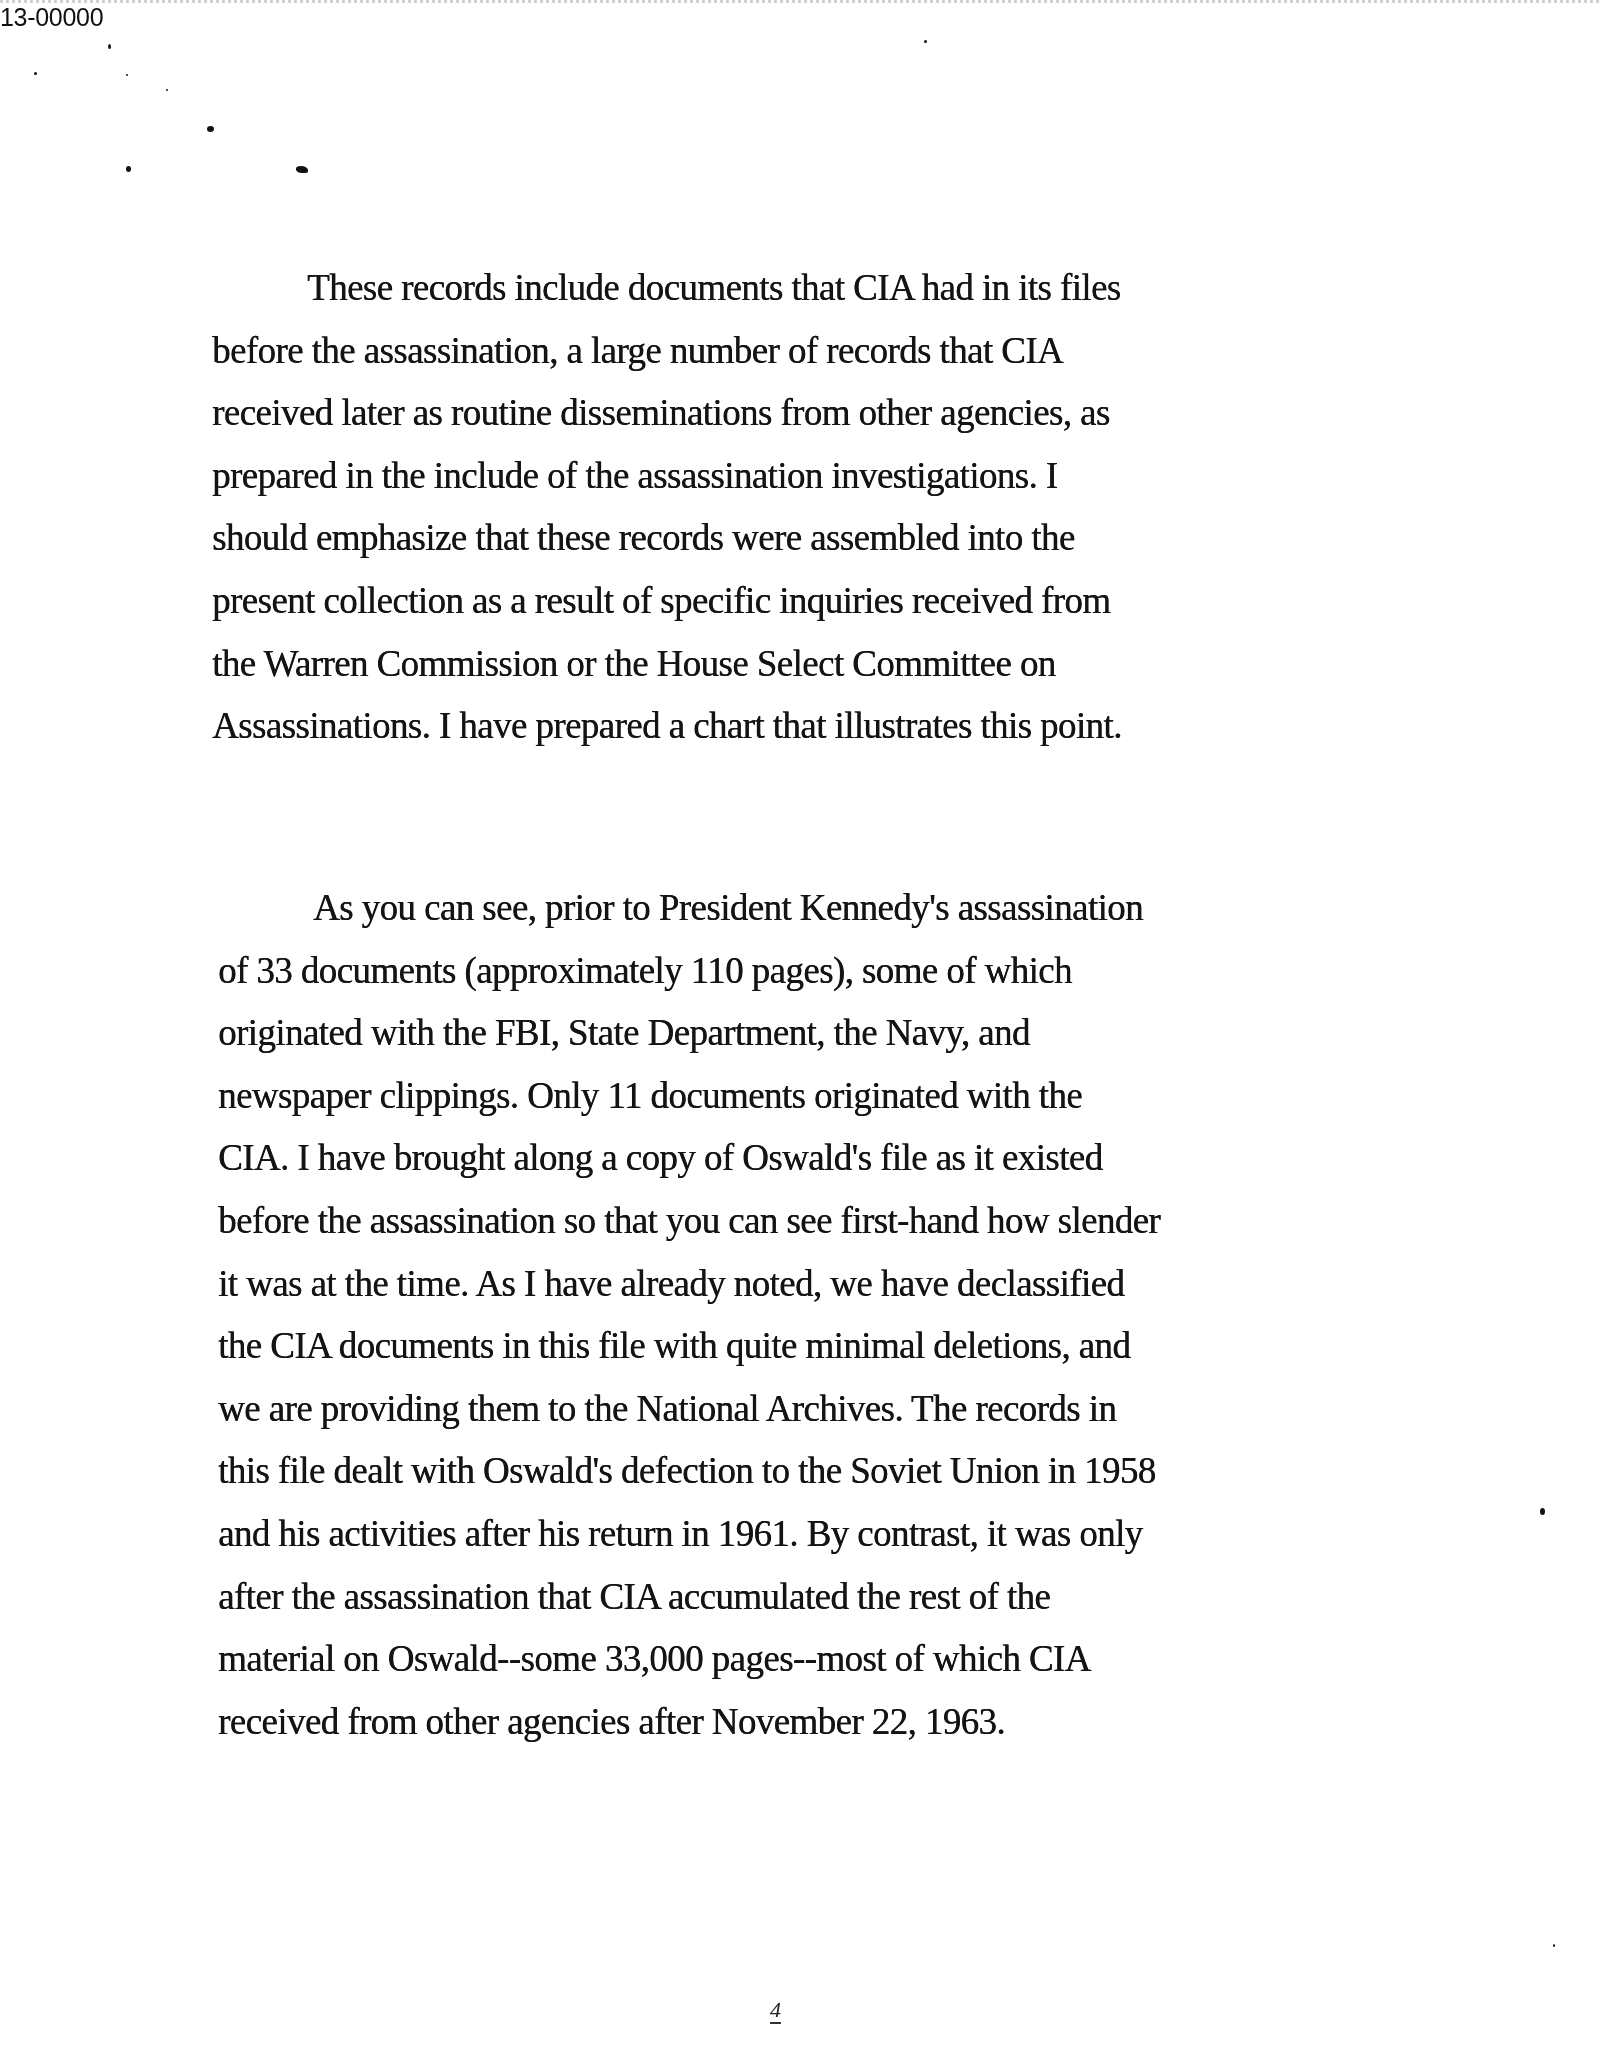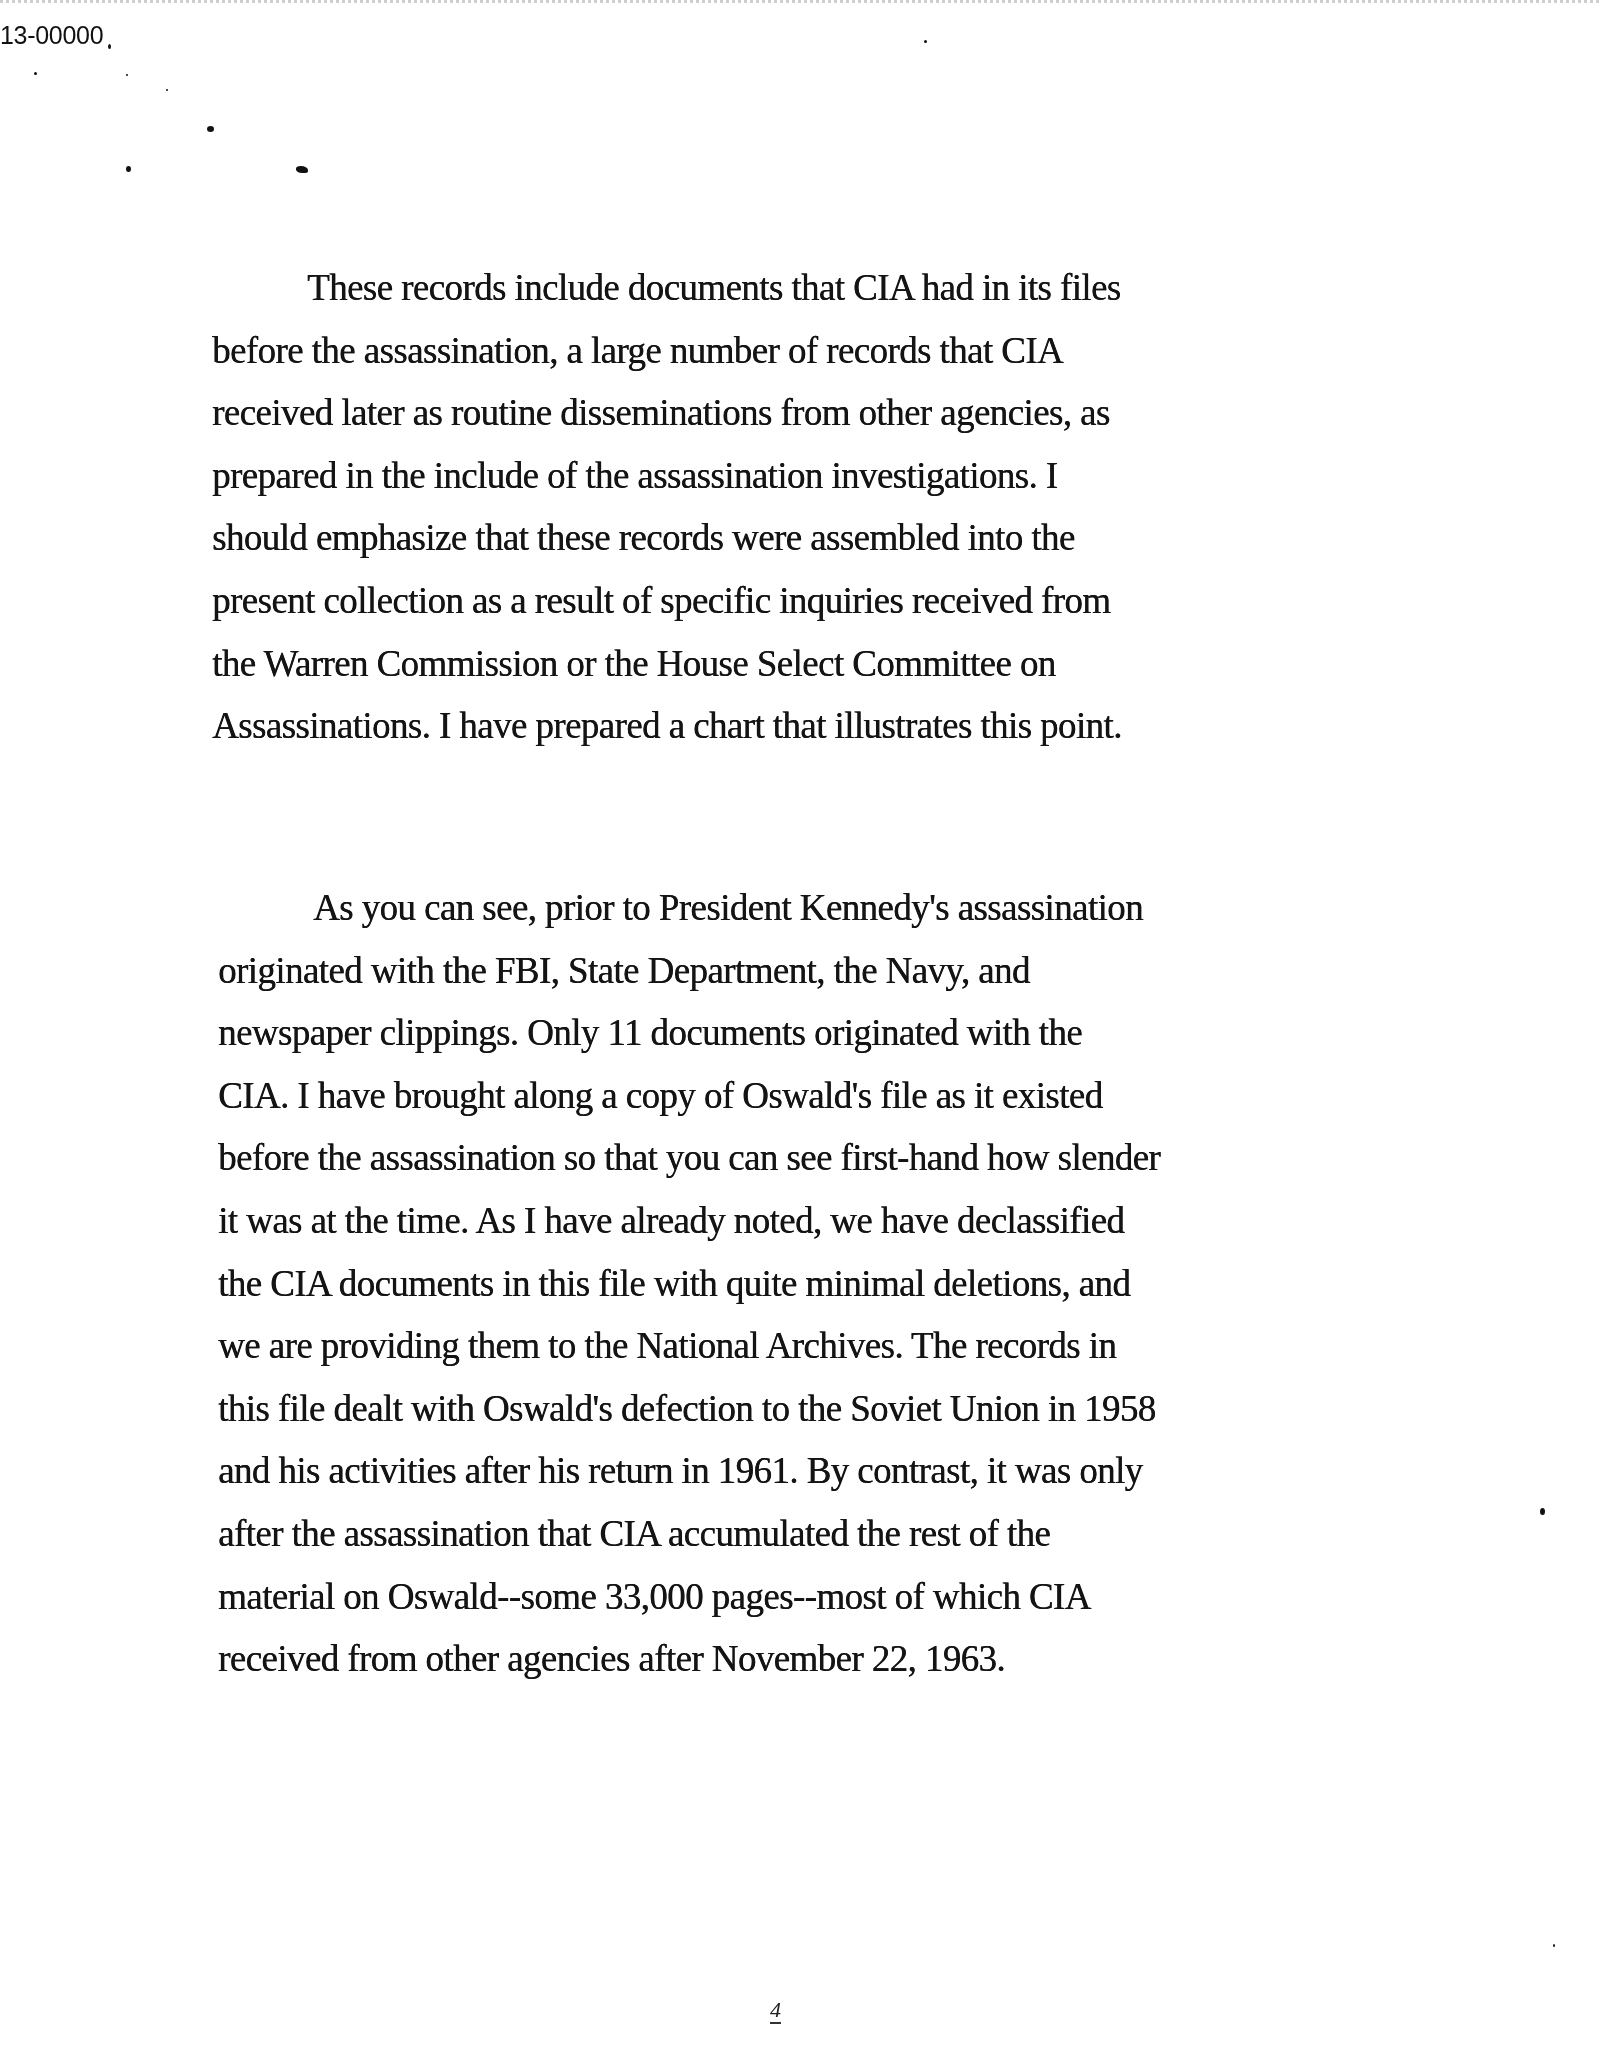--- a/index.html
+++ b/index.html
@@ -15,21 +15,21 @@
       color: #111111;
     }
     .top-band {
       position: absolute;
       left: 0; top: 0;
       width: 1600px; height: 3px;
       background: repeating-linear-gradient(90deg, #cfcfcf 0 3px, #ffffff 3px 6px);
     }
     .doc-id {
       position: absolute;
-      left: 0; top: 20px;
+      left: 0; top: 2px;
       font-family: "Liberation Sans", sans-serif;
       font-size: 25px;
       line-height: 30px;
       color: #111111;
       letter-spacing: -0.3px;
     }
     .para {
       position: absolute;
       left: 212px;
       width: 1150px;
@@ -91,20 +91,21 @@
   <span class="line">received later as routine disseminations from other agencies, as</span>
   <span class="line">prepared in the include of the assassination investigations.  I</span>
   <span class="line">should emphasize that these records were assembled into the</span>
   <span class="line">present collection as a result of specific inquiries received from</span>
   <span class="line">the Warren Commission or the House Select Committee on</span>
   <span class="line">Assassinations.  I have prepared a chart that illustrates this point.</span>
 </div>
 
 <div class="para" id="para-2">
   <span class="line indent">As you can see, prior to President Kennedy's assassination</span>
+  <span class="line">of 33 documents (approximately 110 pages), some of which</span>
   <span class="line">originated with the FBI, State Department, the Navy, and</span>
   <span class="line">newspaper clippings.  Only 11 documents originated with the</span>
   <span class="line">CIA.  I have brought along a copy of Oswald's file as it existed</span>
   <span class="line">before the assassination so that you can see first-hand how slender</span>
   <span class="line">it was at the time.  As I have already noted, we have declassified</span>
   <span class="line">the CIA documents in this file with quite minimal deletions, and</span>
   <span class="line">we are providing them to the National Archives.  The records in</span>
   <span class="line">this file dealt with Oswald's defection to the Soviet Union in 1958</span>
   <span class="line">and his activities after his return in 1961.  By contrast, it was only</span>
   <span class="line">after the assassination that CIA accumulated the rest of the</span>

